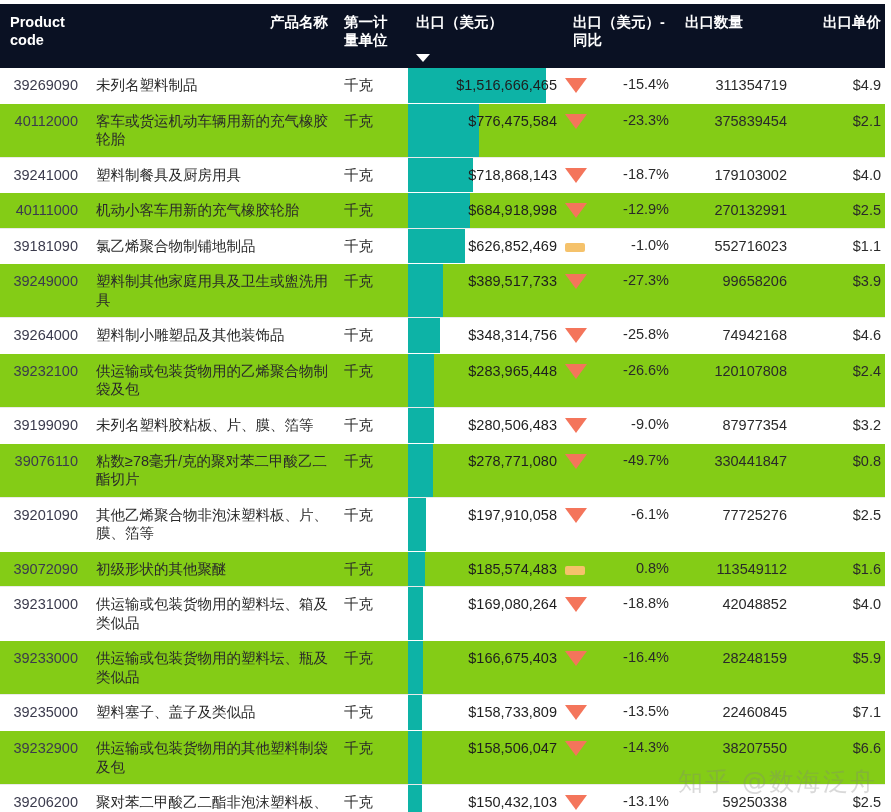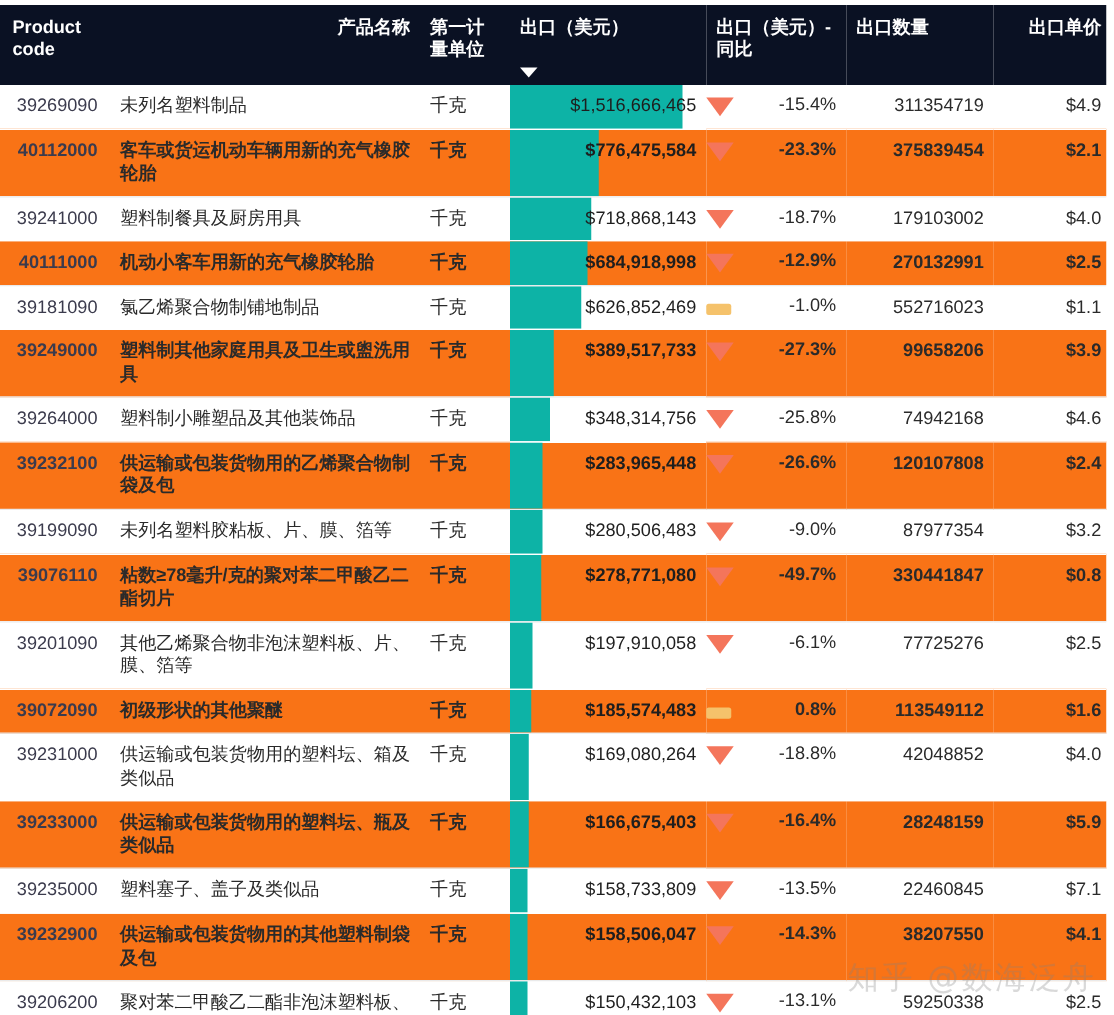--- a/index.html
+++ b/index.html
@@ -45,21 +45,21 @@
     position: absolute;
     left: 8px; bottom: 6px;
     width: 0; height: 0;
     border-left: 7px solid transparent;
     border-right: 7px solid transparent;
     border-top: 8px solid #ffffff;
   }
 
   
   tbody tr { background: #ffffff; }
-  tbody tr.alt { background: #f97316; font-weight: bold; }
+  tbody tr.alt { background: #84cc16; }
 
   tbody td {
     vertical-align: top;
     padding: 8px 8px 8px 8px;
     color: #2a2a2a;
     border-bottom: 1px solid #ffffff;
     line-height: 1.28;
     font-size: 14.5px;
   }
   tbody tr.alt td { border-bottom: 1px solid #eaeaea; }
@@ -444,21 +444,21 @@
           </td>
           <td class="yoy">
             <div class="yoy-wrap">
               <span class="ind">
                 <span class="tri-down"></span>
               </span>
               <span class="yoy-num">-14.3%</span>
             </div>
           </td>
           <td class="qty">38207550</td>
-          <td class="price">$4.1</td>
+          <td class="price">$6.6</td>
         </tr>
         <tr>
           <td class="code">39206200</td>
           <td class="name">聚对苯二甲酸乙二酯非泡沫塑料板、片、膜等</td>
           <td class="unit">千克</td>
           <td class="value">
             <div class="bar" style="width: 14px;"></div>
             <span class="value-label">$150,432,103</span>
           </td>
           <td class="yoy">

